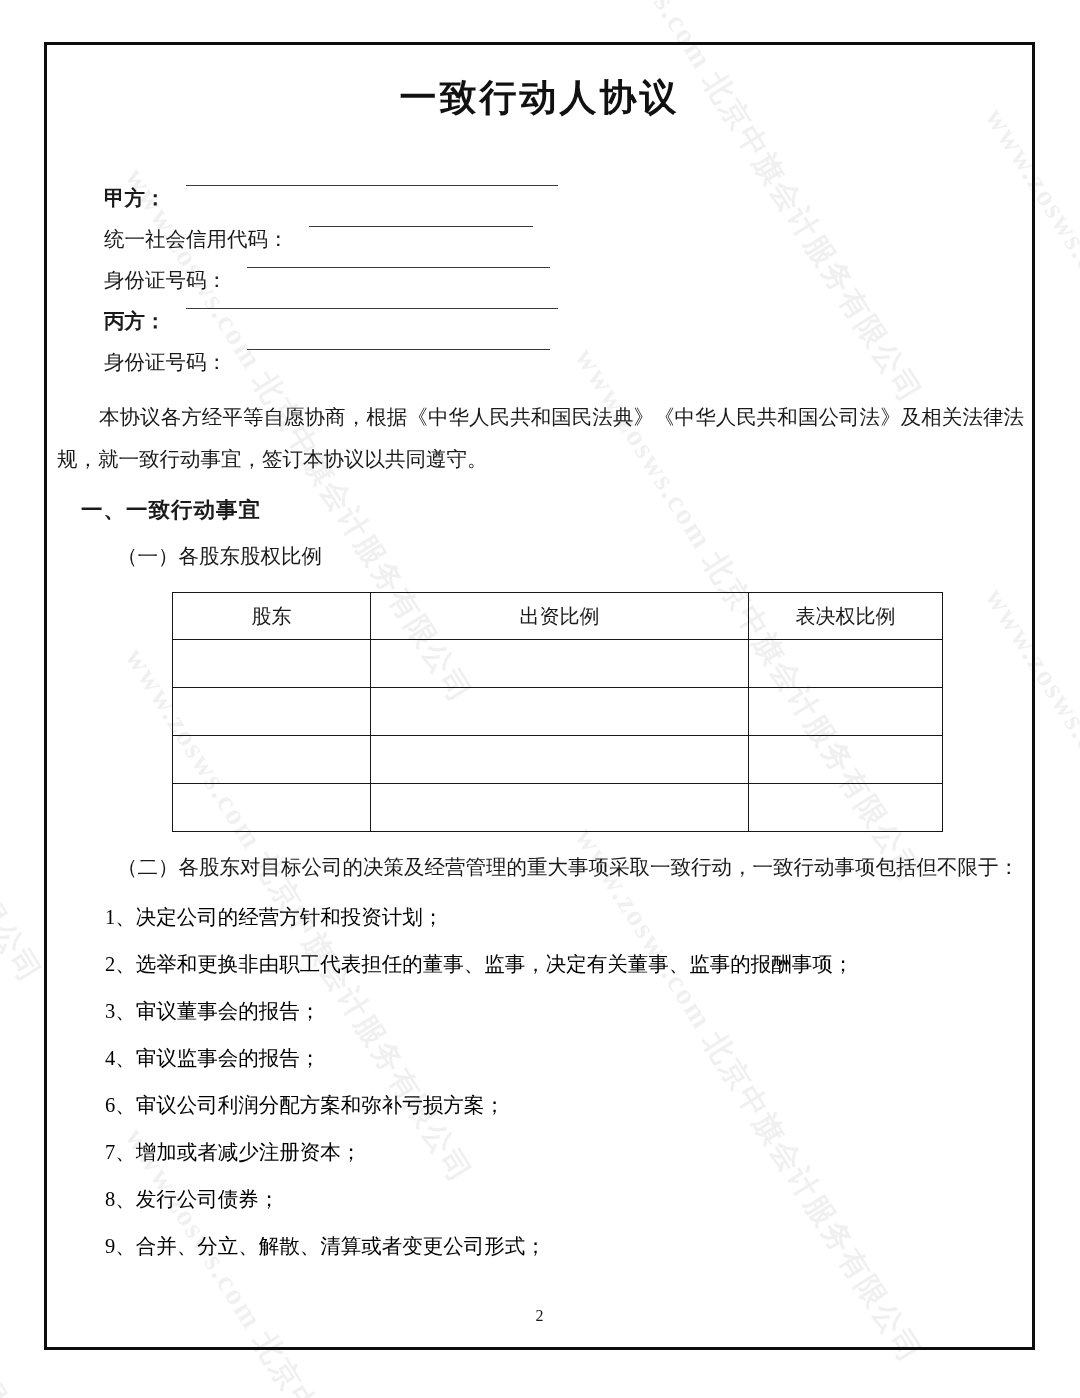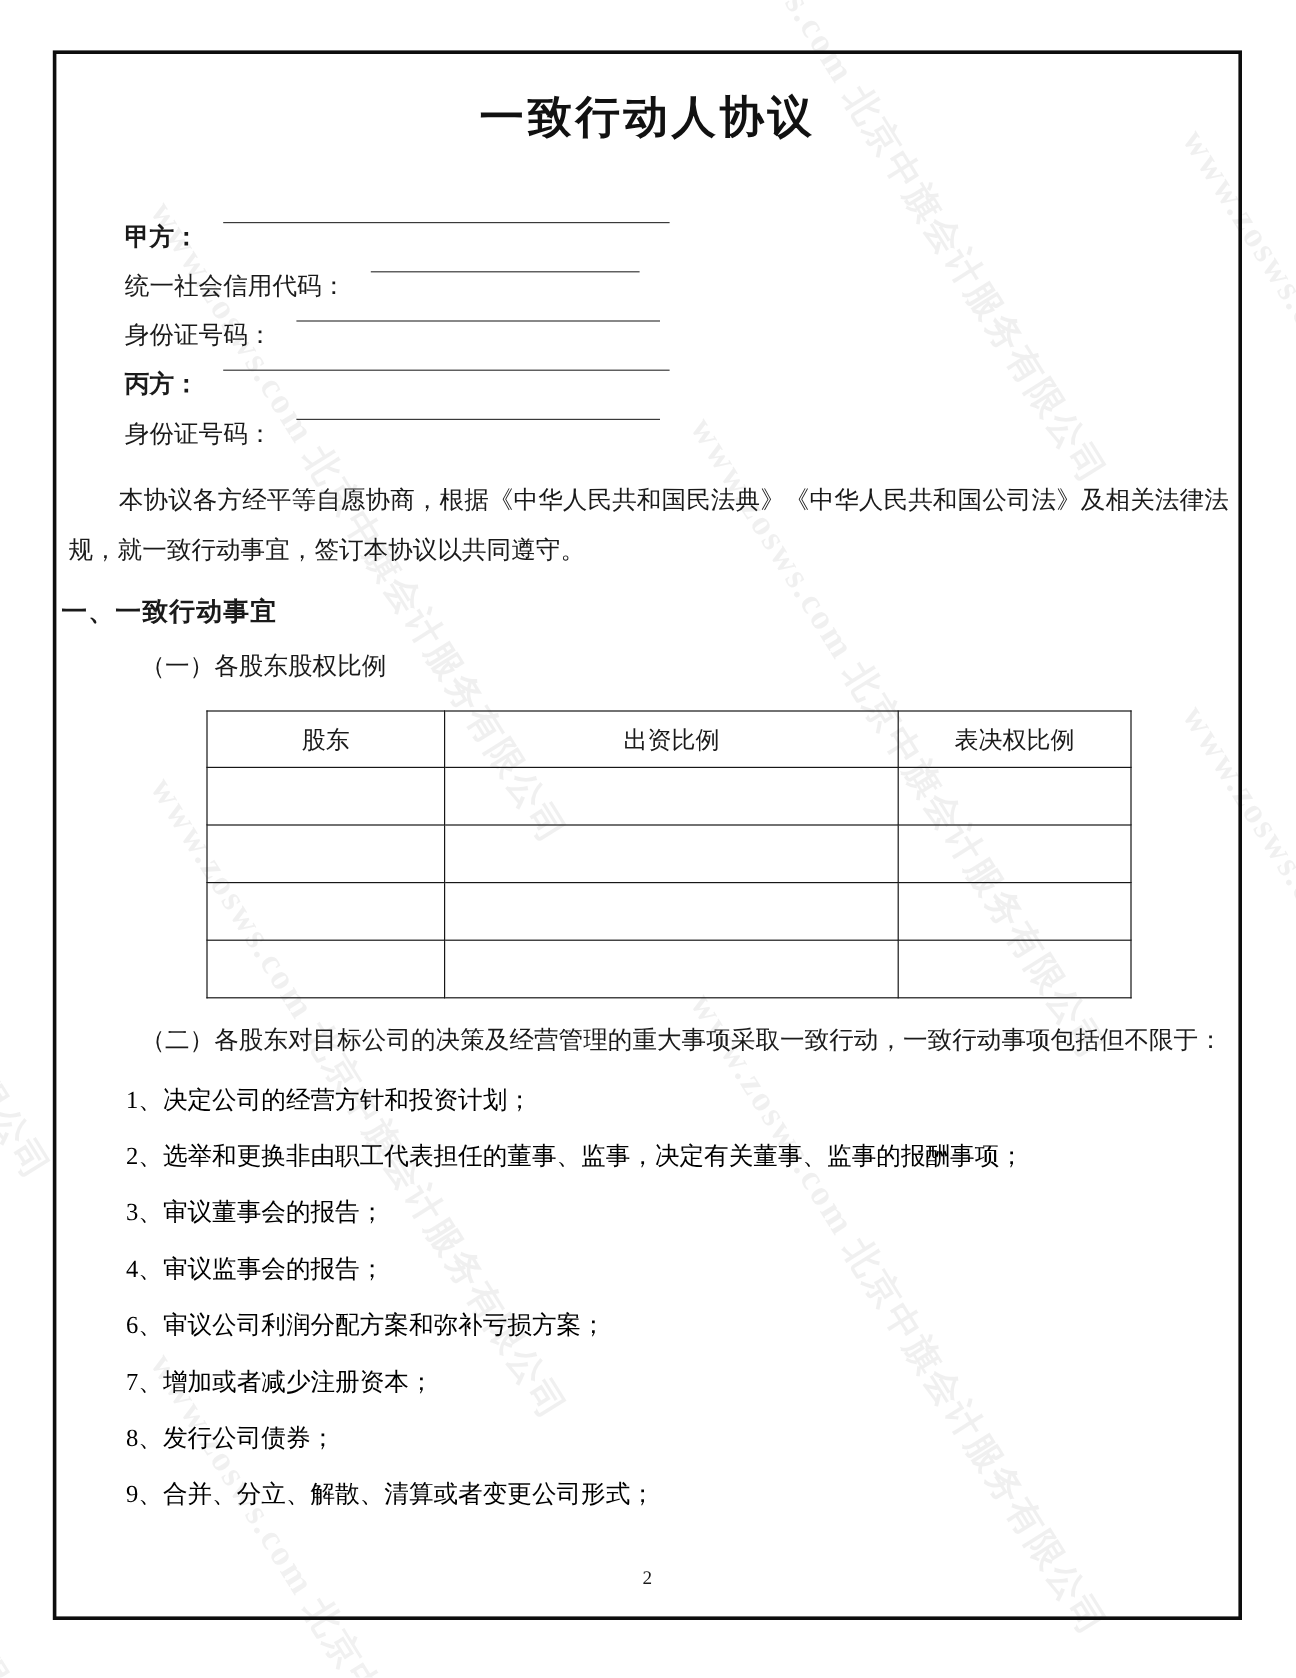--- a/index.html
+++ b/index.html
@@ -112,21 +112,21 @@
     padding-left: 10px;
     padding-right: 8px;
     text-indent: 42px;
   }
 
   #section-heading {
     font-size: 21.5px;
     font-weight: 700;
     line-height: 40px;
     margin: 10px 0 0 0;
-    padding-left: 4px;
+    padding-left: 34px;
     letter-spacing: 1px;
   }
 
   #subsection-a {
     font-size: 20.5px;
     line-height: 40px;
     margin: 6px 0 0 12px;
     padding-left: 58px;
   }
 

